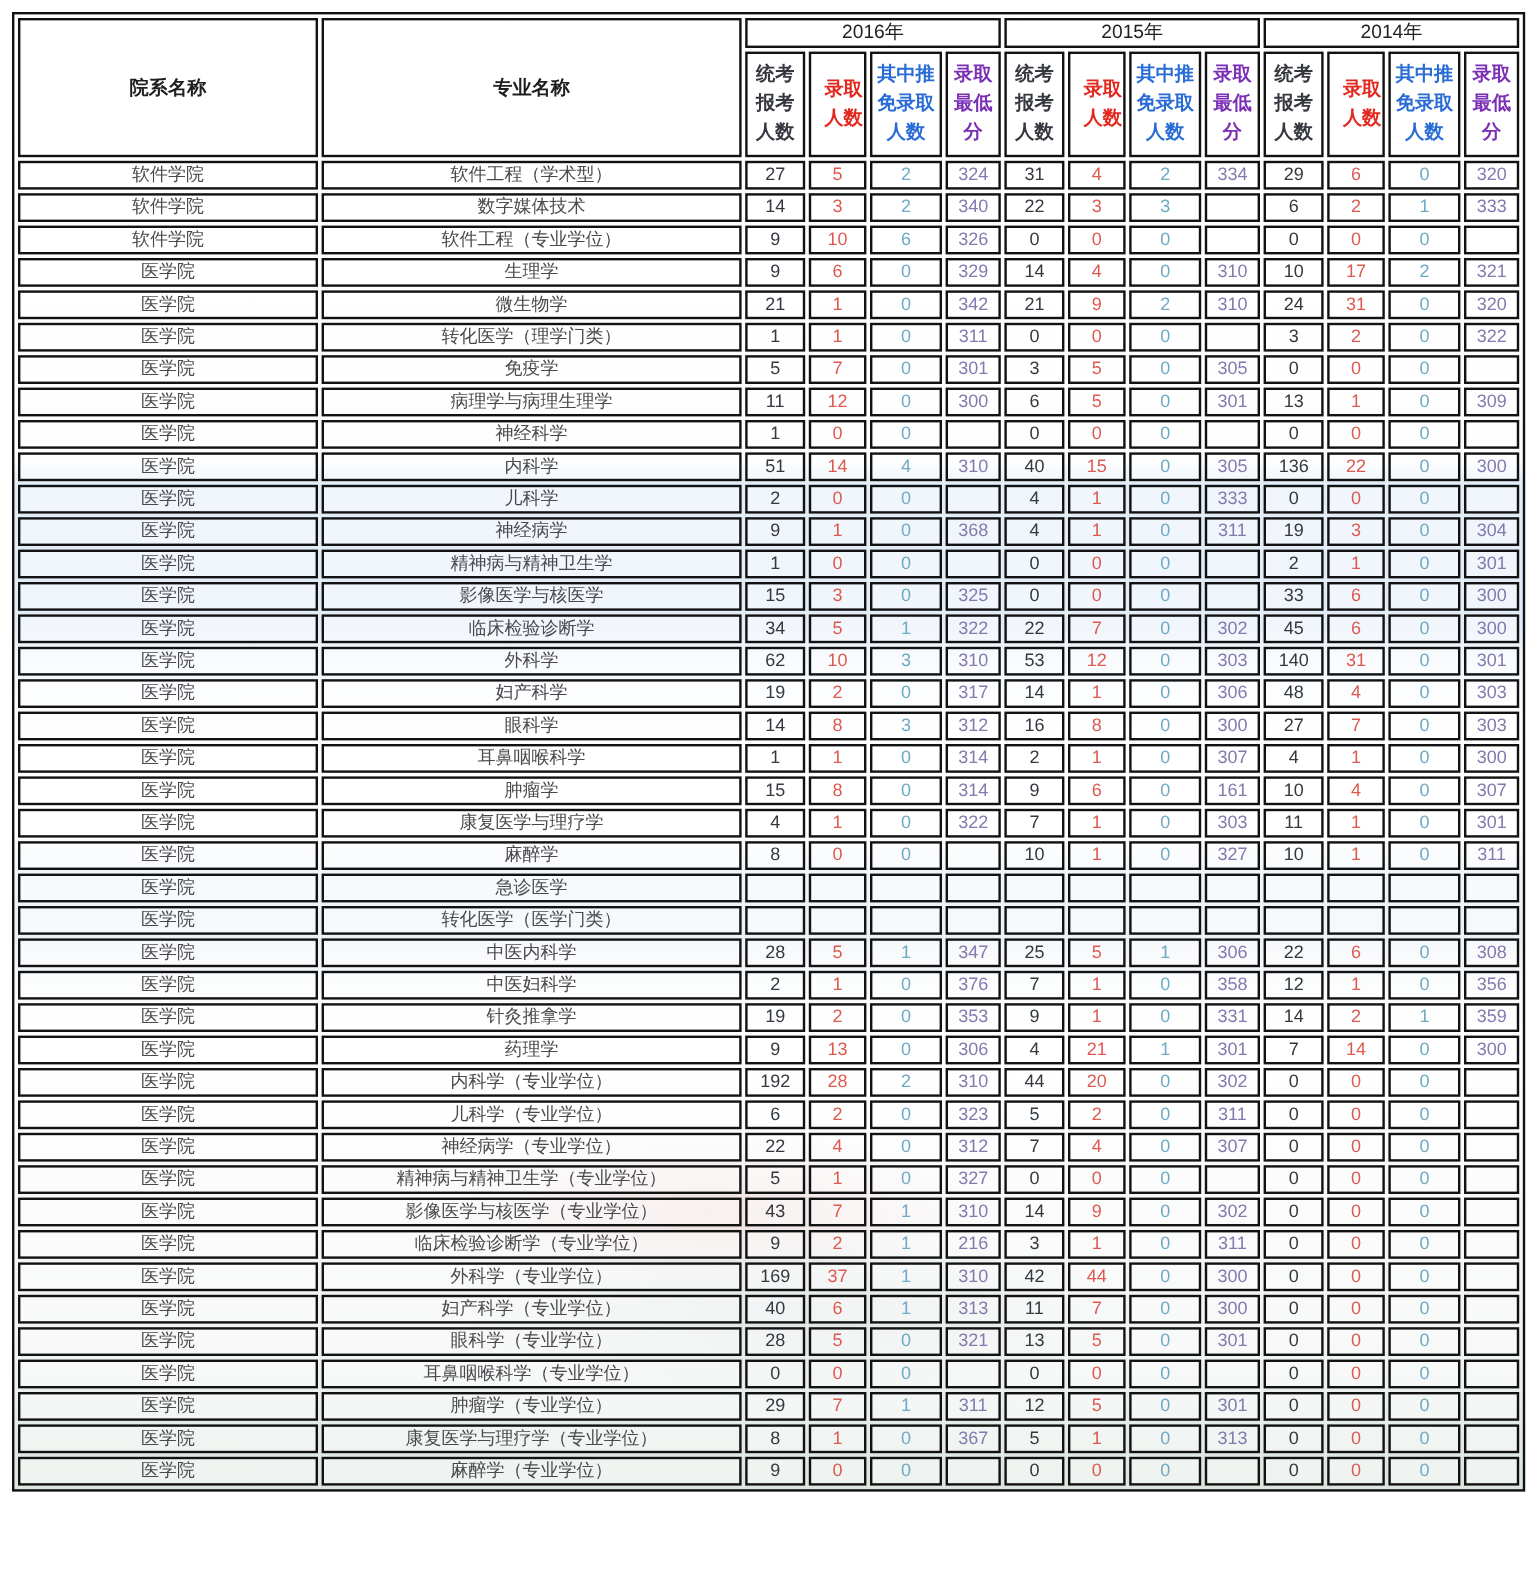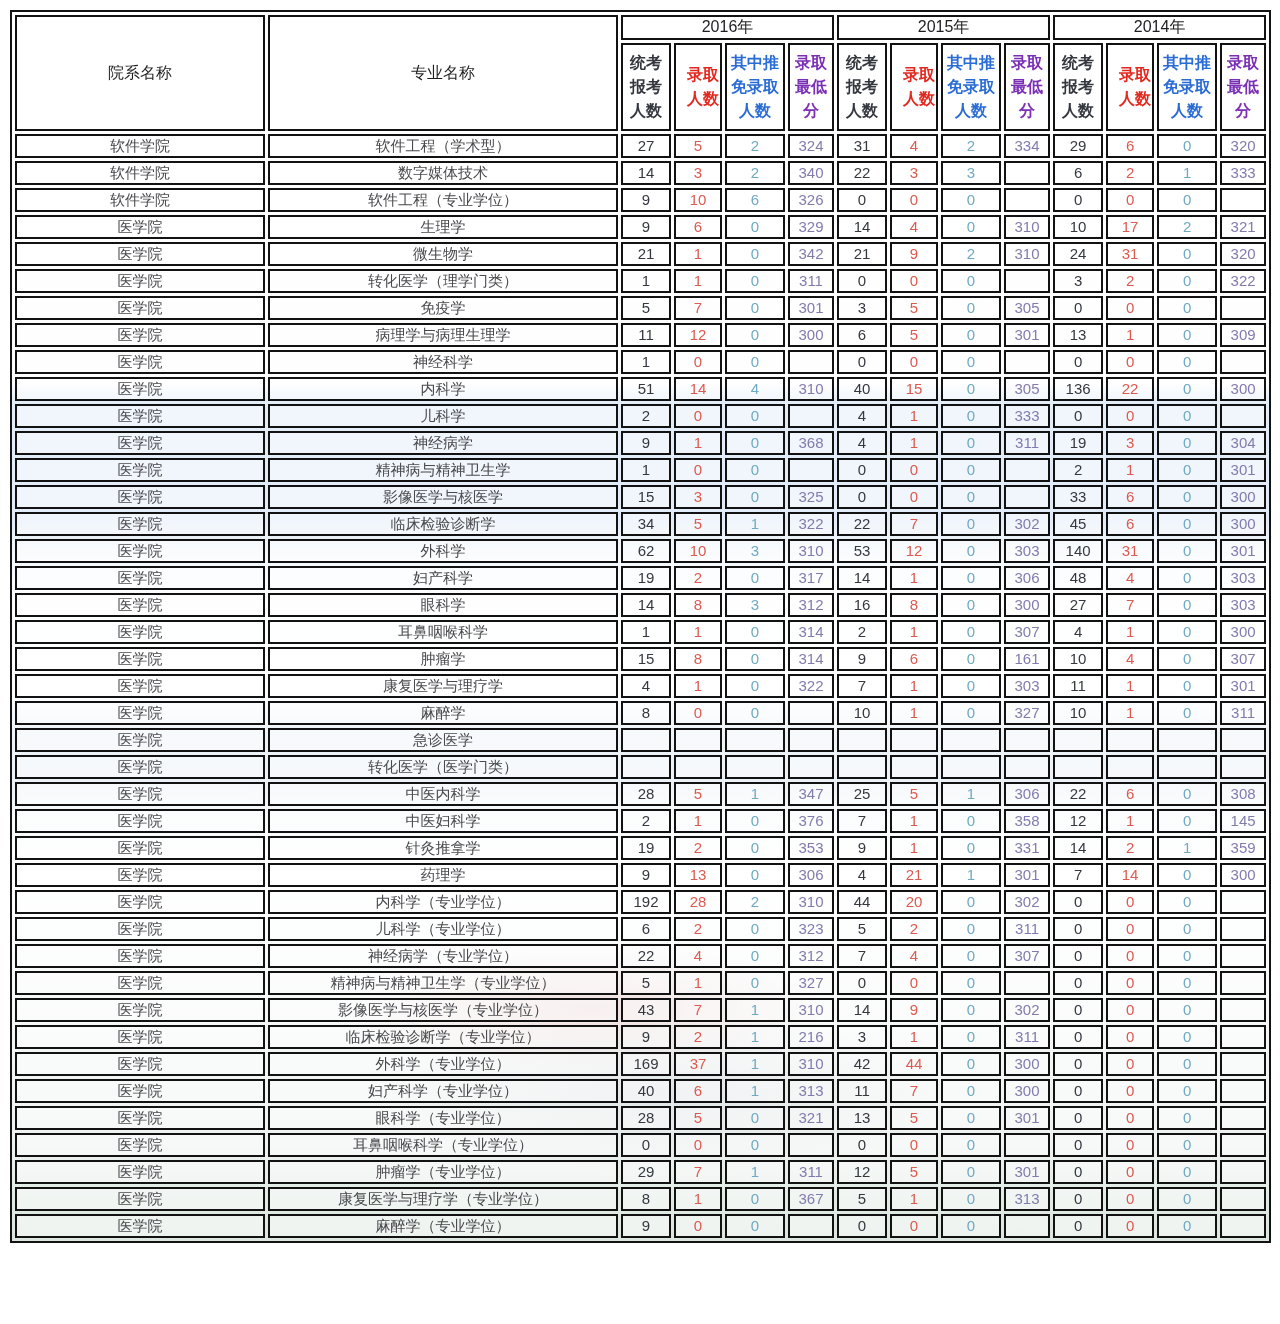--- a/index.html
+++ b/index.html
@@ -33,21 +33,21 @@
   th,td{
     border:2px solid var(--border-black,#121212);
     box-sizing:border-box;
     text-align:center;
     vertical-align:middle;
     background:rgba(255,255,255,0.52);
     overflow:hidden;
     padding:0;
   }
   th.hmain{
-    font-size:16px;font-weight:normal;color:#1f1f22;
+    font-size:16px;font-weight:bold;color:#1f1f22;
   }
   th.hyear{
     font-size:16px;font-weight:normal;color:#1f1f22;height:24px;
   }
   th.sub{
     height:88px;font-size:16px;font-weight:bold;line-height:1.5;
     padding:0 1px;word-break:break-all;
   }
   th.sh-exam{color:var(--text-dark,#2b2b2e);}
   th.sh-admit{color:var(--header-red,#e3281f);text-align:right;}
@@ -514,21 +514,21 @@
           <td class="c-admit">1</td>
           <td class="c-exempt">0</td>
           <td class="c-min">376</td>
           <td class="c-exam">7</td>
           <td class="c-admit">1</td>
           <td class="c-exempt">0</td>
           <td class="c-min">358</td>
           <td class="c-exam">12</td>
           <td class="c-admit">1</td>
           <td class="c-exempt">0</td>
-          <td class="c-min">145</td>
+          <td class="c-min">356</td>
         </tr>
         <tr>
           <td class="dept">医学院</td>
           <td class="major">针灸推拿学</td>
           <td class="c-exam">19</td>
           <td class="c-admit">2</td>
           <td class="c-exempt">0</td>
           <td class="c-min">353</td>
           <td class="c-exam">9</td>
           <td class="c-admit">1</td>

